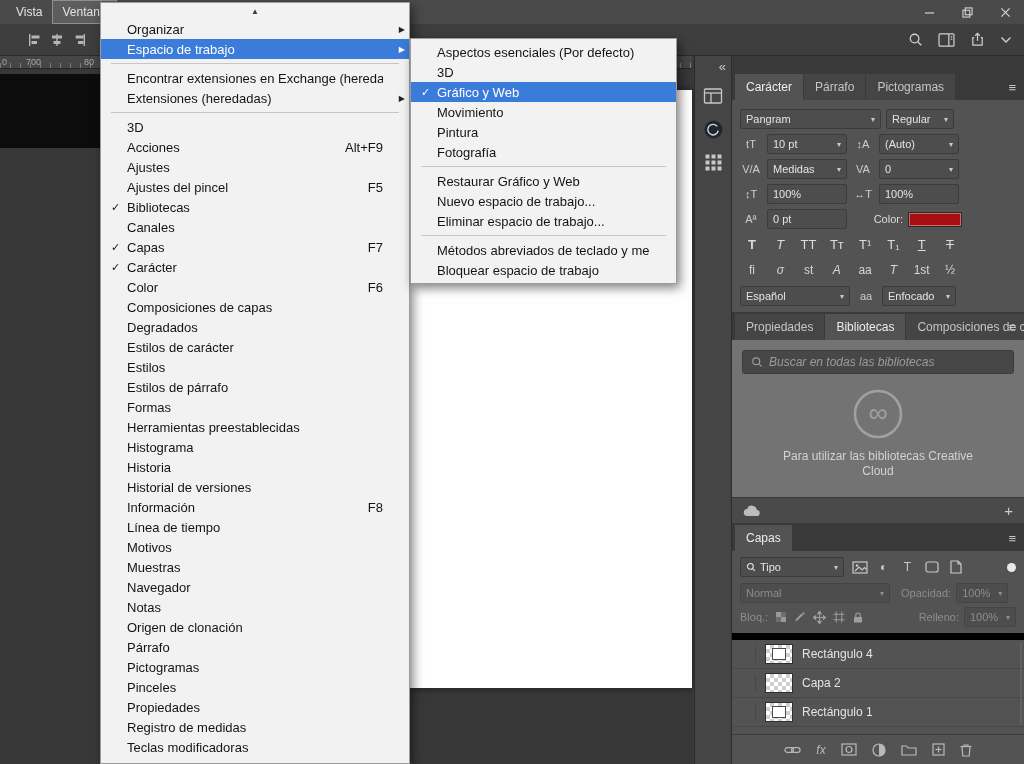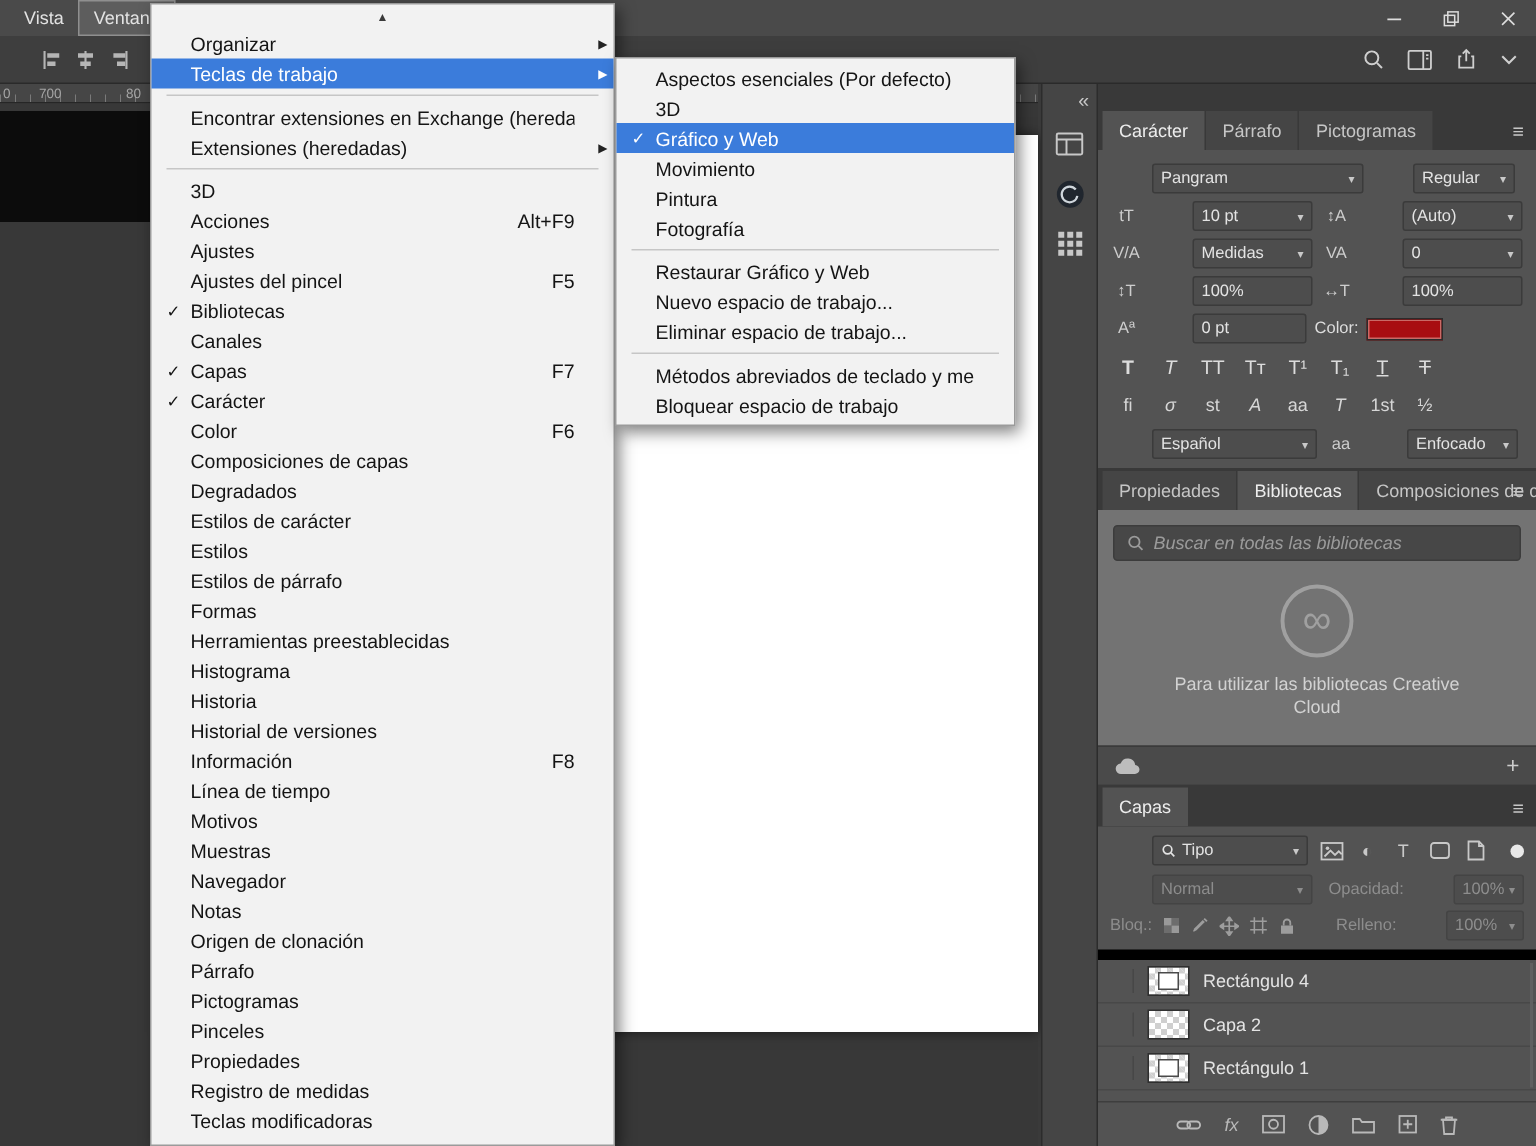--- a/index.html
+++ b/index.html
@@ -57,21 +57,21 @@
   .tabbar { background:#393939; display:flex; align-items:flex-end; padding-left:3px; position:relative; overflow:hidden; flex:none; }
   .tabbar.first { height:44px; }
   .tabbar.h28 { height:28px; }
   .tab { height:26px; line-height:26px; padding:0 11px; font-size:12px; color:#c6c6c6; background:#454545; margin-right:1px; white-space:nowrap; }
   .tab.active { background:#535353; color:#ededed; }
   .pmenu { position:absolute; right:8px; bottom:5px; color:#c6c6c6; font-size:13px; }
 
   
   #char-body { height:212px; flex:none; background:#535353; padding:9px 8px 4px; }
   .crow { display:flex; align-items:center; gap:5px; margin-bottom:5px; height:20px; }
-  .dd, .field { height:20px; background:#4d4d4d; border:1px solid #3b3b3b; border-radius:2px; display:flex; align-items:center; padding:0 5px; font-size:11px; color:#e3e3e3;margin-left:28px; }
+  .dd, .field { height:20px; background:#4d4d4d; border:1px solid #3b3b3b; border-radius:2px; display:flex; align-items:center; padding:0 5px; font-size:11px; color:#e3e3e3; }
   .dd .dda { margin-left:auto; font-size:8px; color:#c9c9c9; padding-left:3px; }
   .cicon { width:22px; flex:none; font-size:11px; color:#cdcdcd; text-align:center; }
   .clabel { margin-left:auto; font-size:11px; color:#dddddd; }
   .swatch { width:54px; height:15px; background:var(--swatch); border:1px solid #2b2b2b; box-shadow:inset 0 0 0 1px #c96a66; }
   .togrow { display:flex; justify-content:space-between; width:222px; margin-bottom:6px; height:20px; align-items:center; }
   .sbtn { width:24px; text-align:center; font-size:13px; color:#dcdcdc; }
   .sb-faux-bold { font-weight:bold; }
   .sb-faux-italic { font-style:italic; }
   .sb-underline { text-decoration:underline; }
   .sb-strikethrough { text-decoration:line-through; }
@@ -234,21 +234,21 @@
       </div>
     <div id="wm-items">
         <div class="mrow">
           <span class="chk"></span>
           <span class="lbl">Organizar</span>
           <span class="sc"></span>
           <span class="arr">▶</span>
         </div>
         <div class="mrow hl">
           <span class="chk"></span>
-          <span class="lbl">Teclas de trabajo</span>
+          <span class="lbl">Espacio de trabajo</span>
           <span class="sc"></span>
           <span class="arr">▶</span>
         </div>
         <div class="msep"></div>
         <div class="mrow">
           <span class="chk"></span>
           <span class="lbl">Encontrar extensiones en Exchange (heredadas)...</span>
           <span class="sc"></span>
           <span class="arr"></span>
         </div>

